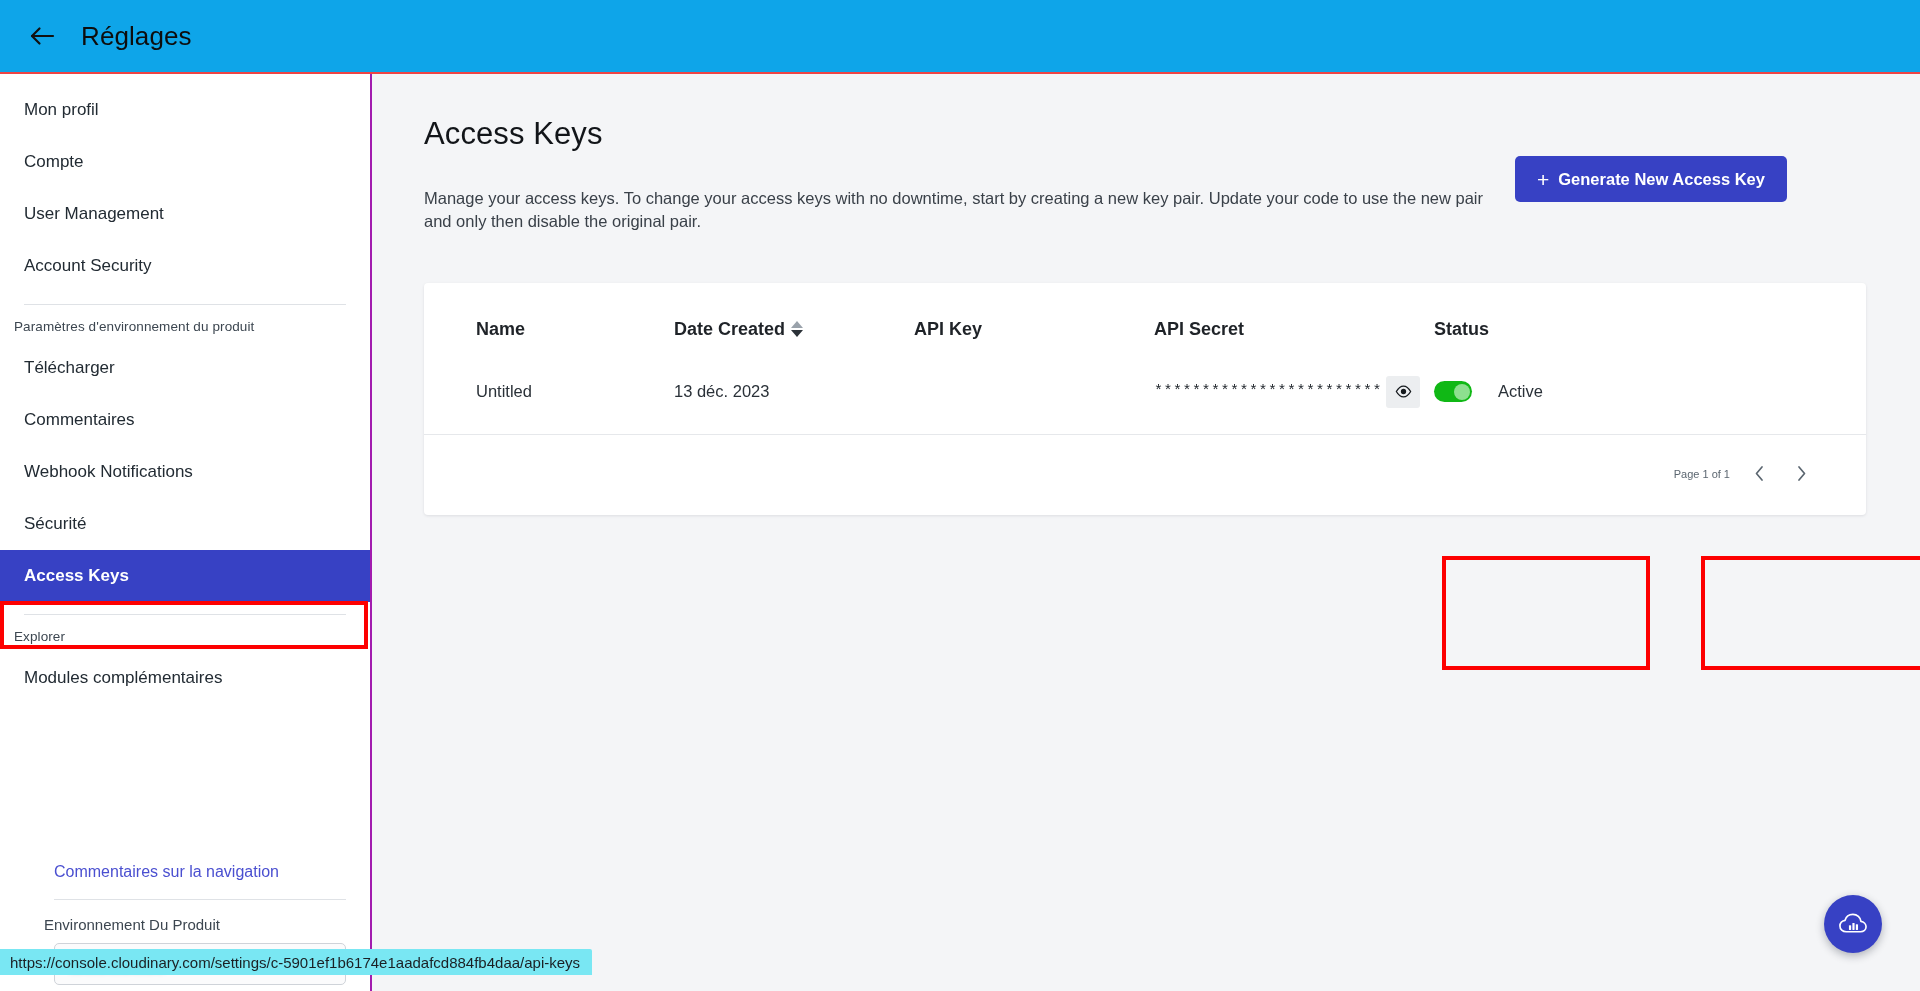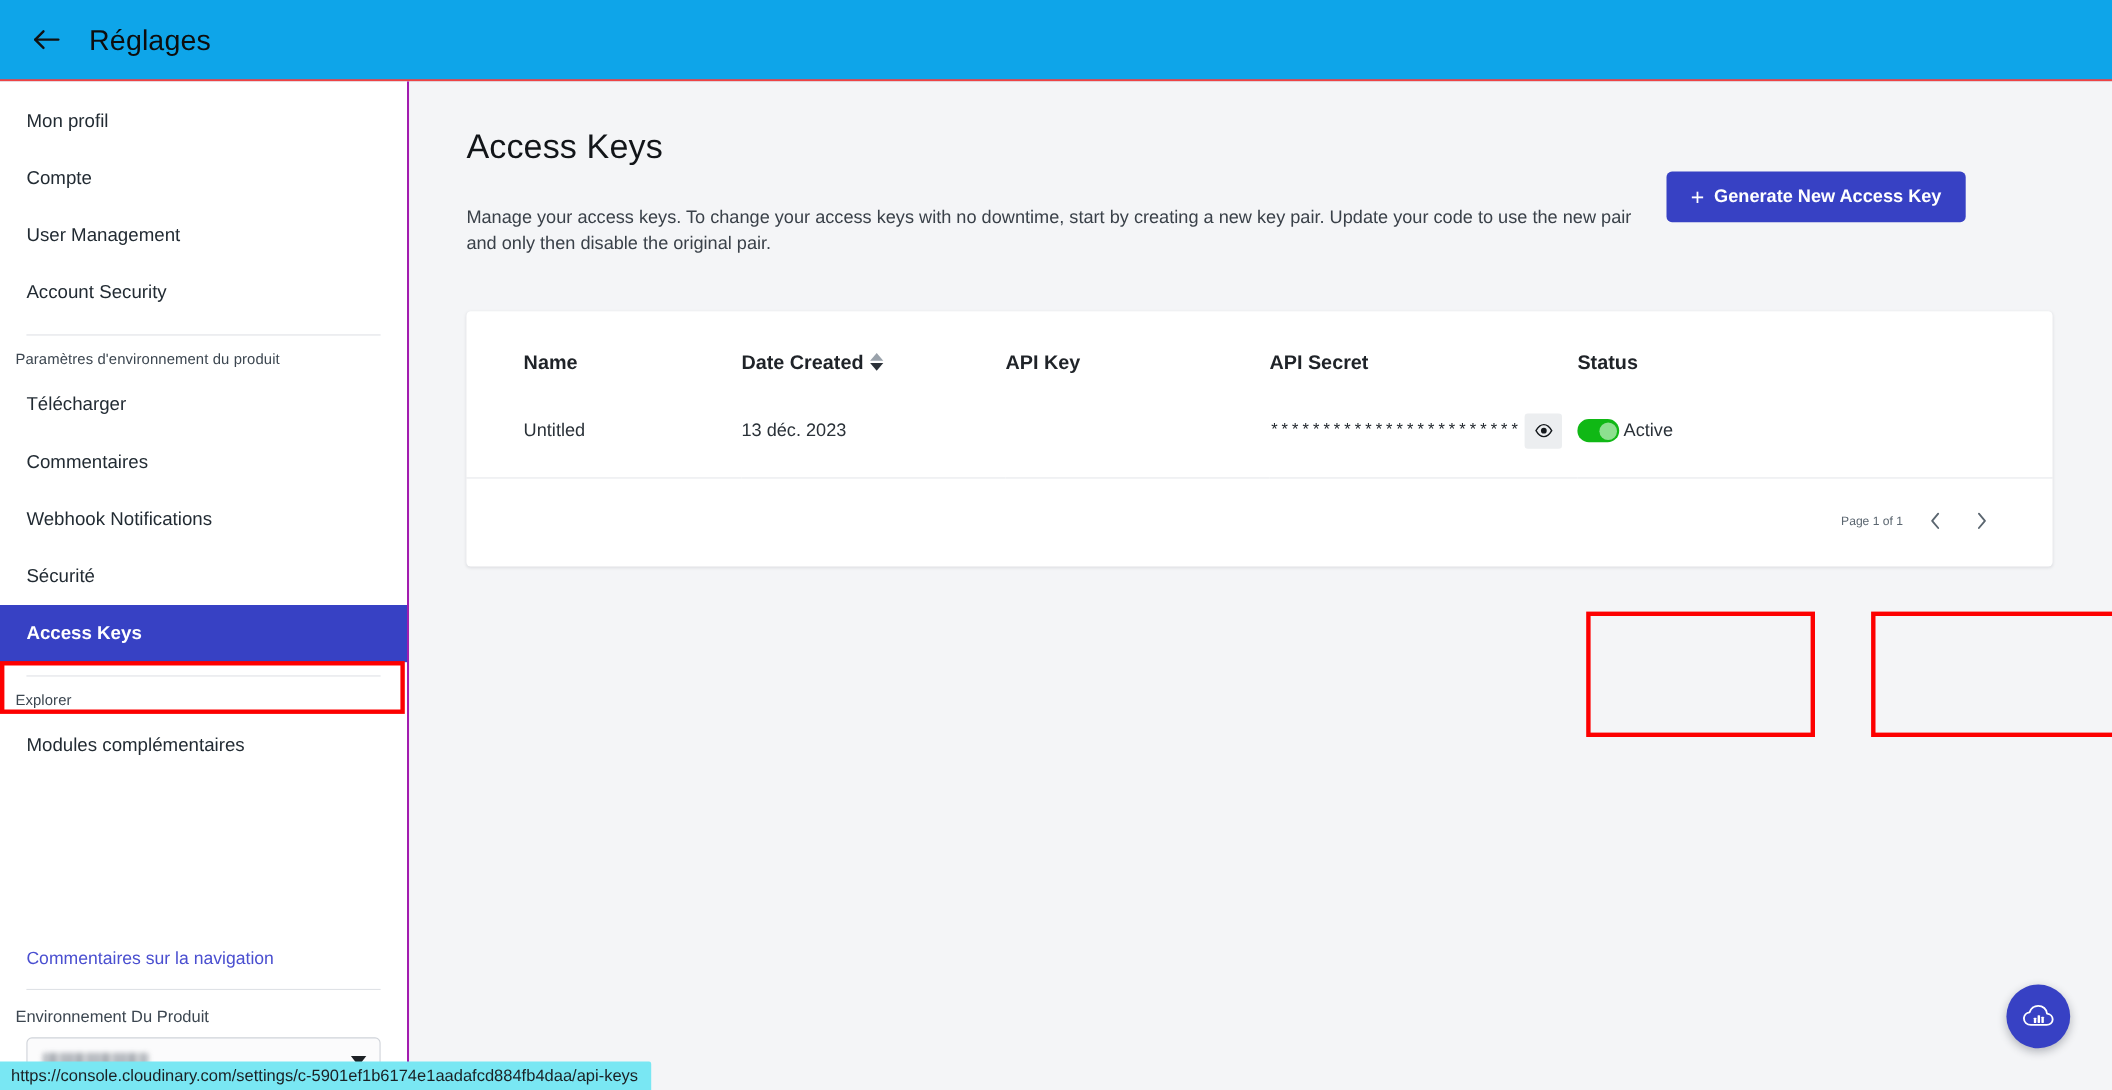--- a/index.html
+++ b/index.html
@@ -78,21 +78,21 @@
     margin: 12px 24px 4px 24px;
   }
   .nav-group-label {
     font-size: 13.5px;
     color: #3c4650;
     padding: 10px 24px 8px 14px;
     letter-spacing: .1px;
   }
 
   
-  .sidebar-footer { flex: 0 0 auto; padding-bottom: 6px; }
+  .sidebar-footer { flex: 0 0 auto; padding-bottom: 6px; padding-left: 30px; }
   .nav-feedback {
     font-size: 16px;
     color: #4a4fd0;
     padding: 16px 24px 18px 24px;
     cursor: pointer;
     white-space: nowrap;
   }
   .footer-sep { height: 1px; background: #dfe2e6; margin: 0 24px; }
   .env-label {
     font-size: 15px;
@@ -248,21 +248,21 @@
   .eye-btn {
     width: 34px; height: 32px;
     background: #eceef0;
     border: none;
     border-radius: 3px;
     display: flex; align-items: center; justify-content: center;
     cursor: pointer;
     flex: 0 0 auto;
   }
 
-  .status-cell { display: flex; align-items: center; gap: 4px; }
+  .status-cell { display: flex; align-items: center; gap: 26px; }
   .toggle {
     width: 38px; height: 21px;
     background: #10b815;
     border-radius: 11px;
     position: relative;
     cursor: pointer;
     flex: 0 0 auto;
   }
   .toggle .knob {
     position: absolute;
@@ -317,21 +317,21 @@
     background: #3741c4;
     box-shadow: 0 3px 9px rgba(16,24,40,.30);
     display: flex; align-items: center; justify-content: center;
     cursor: pointer;
     z-index: 20;
   }
 
   
   .statusbar {
     position: absolute;
-    left: 0; bottom: 0;
+    left: 0; bottom: 16px;
     height: 26px;
     background: #79e7f3;
     color: #1b2024;
     font-size: 15px;
     display: flex;
     align-items: center;
     padding: 0 12px 0 10px;
     z-index: 40;
     white-space: nowrap;
     border-top-right-radius: 2px;

